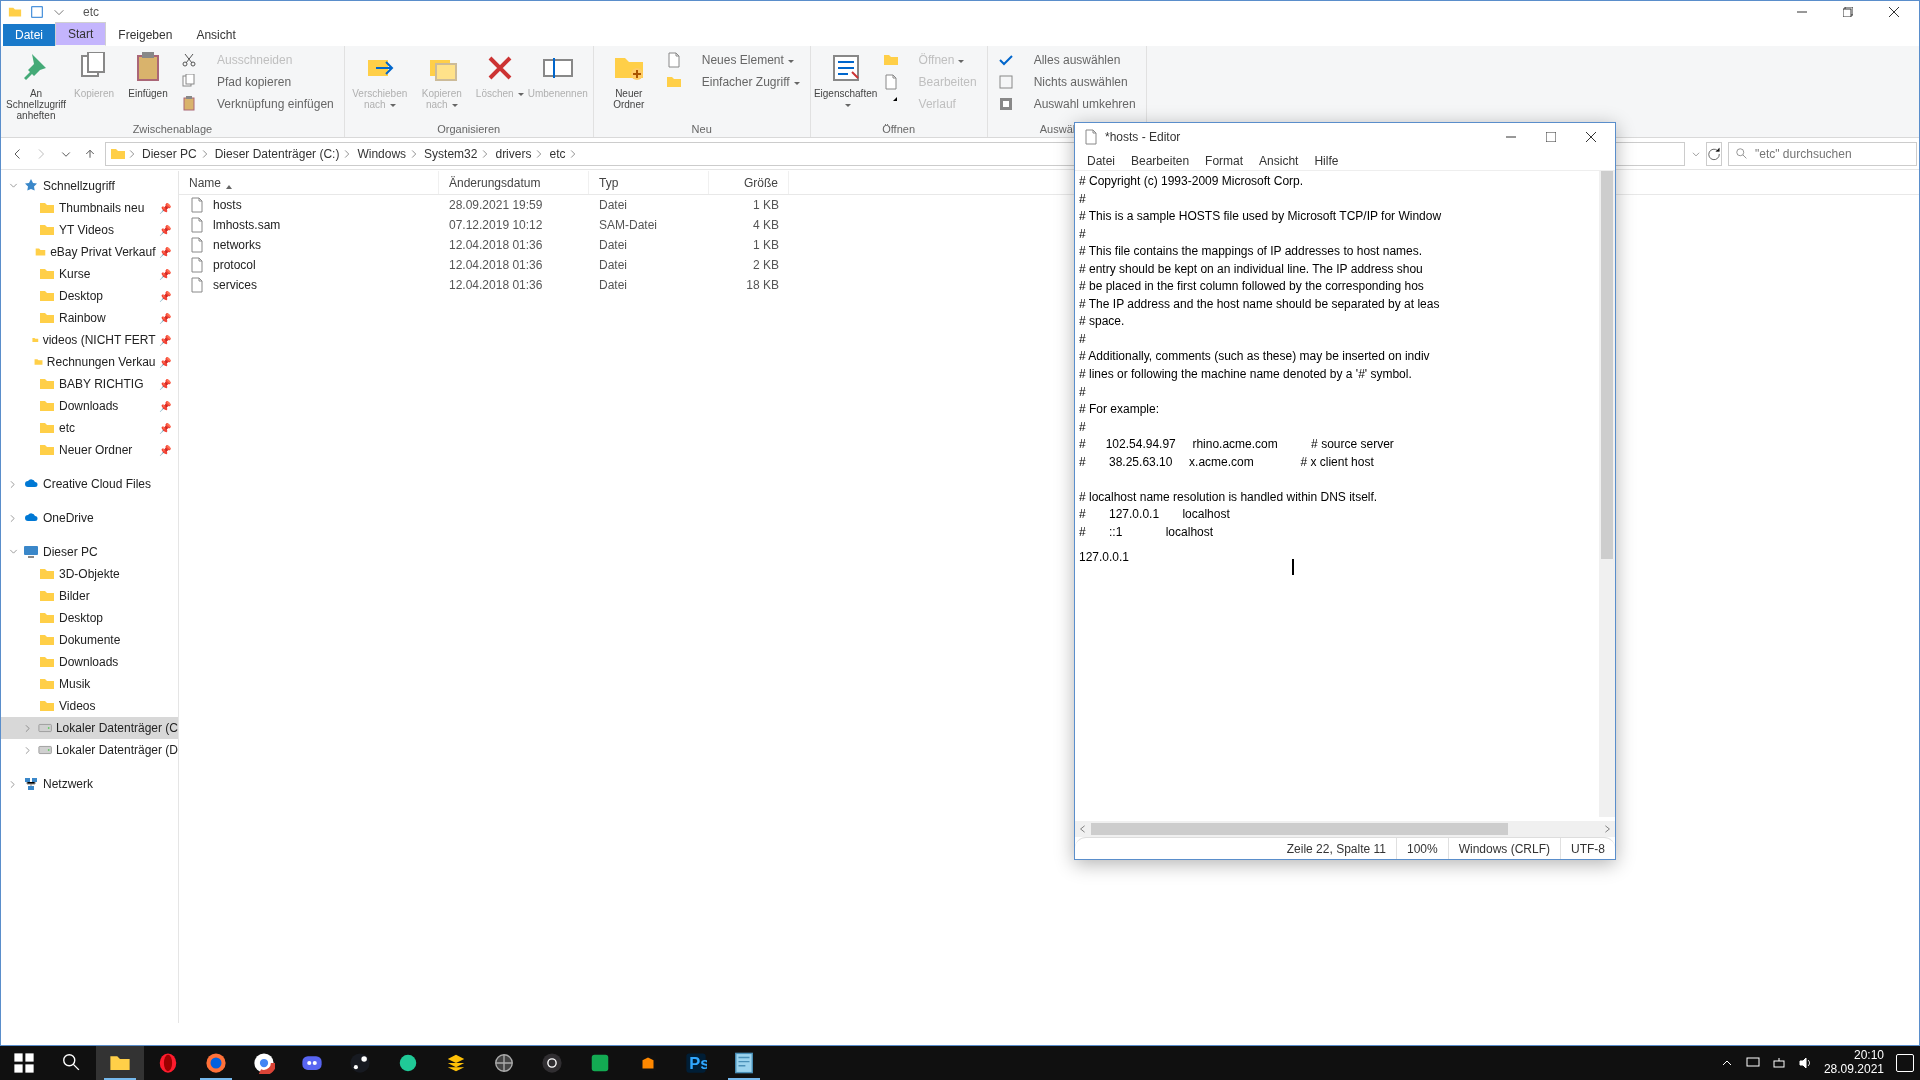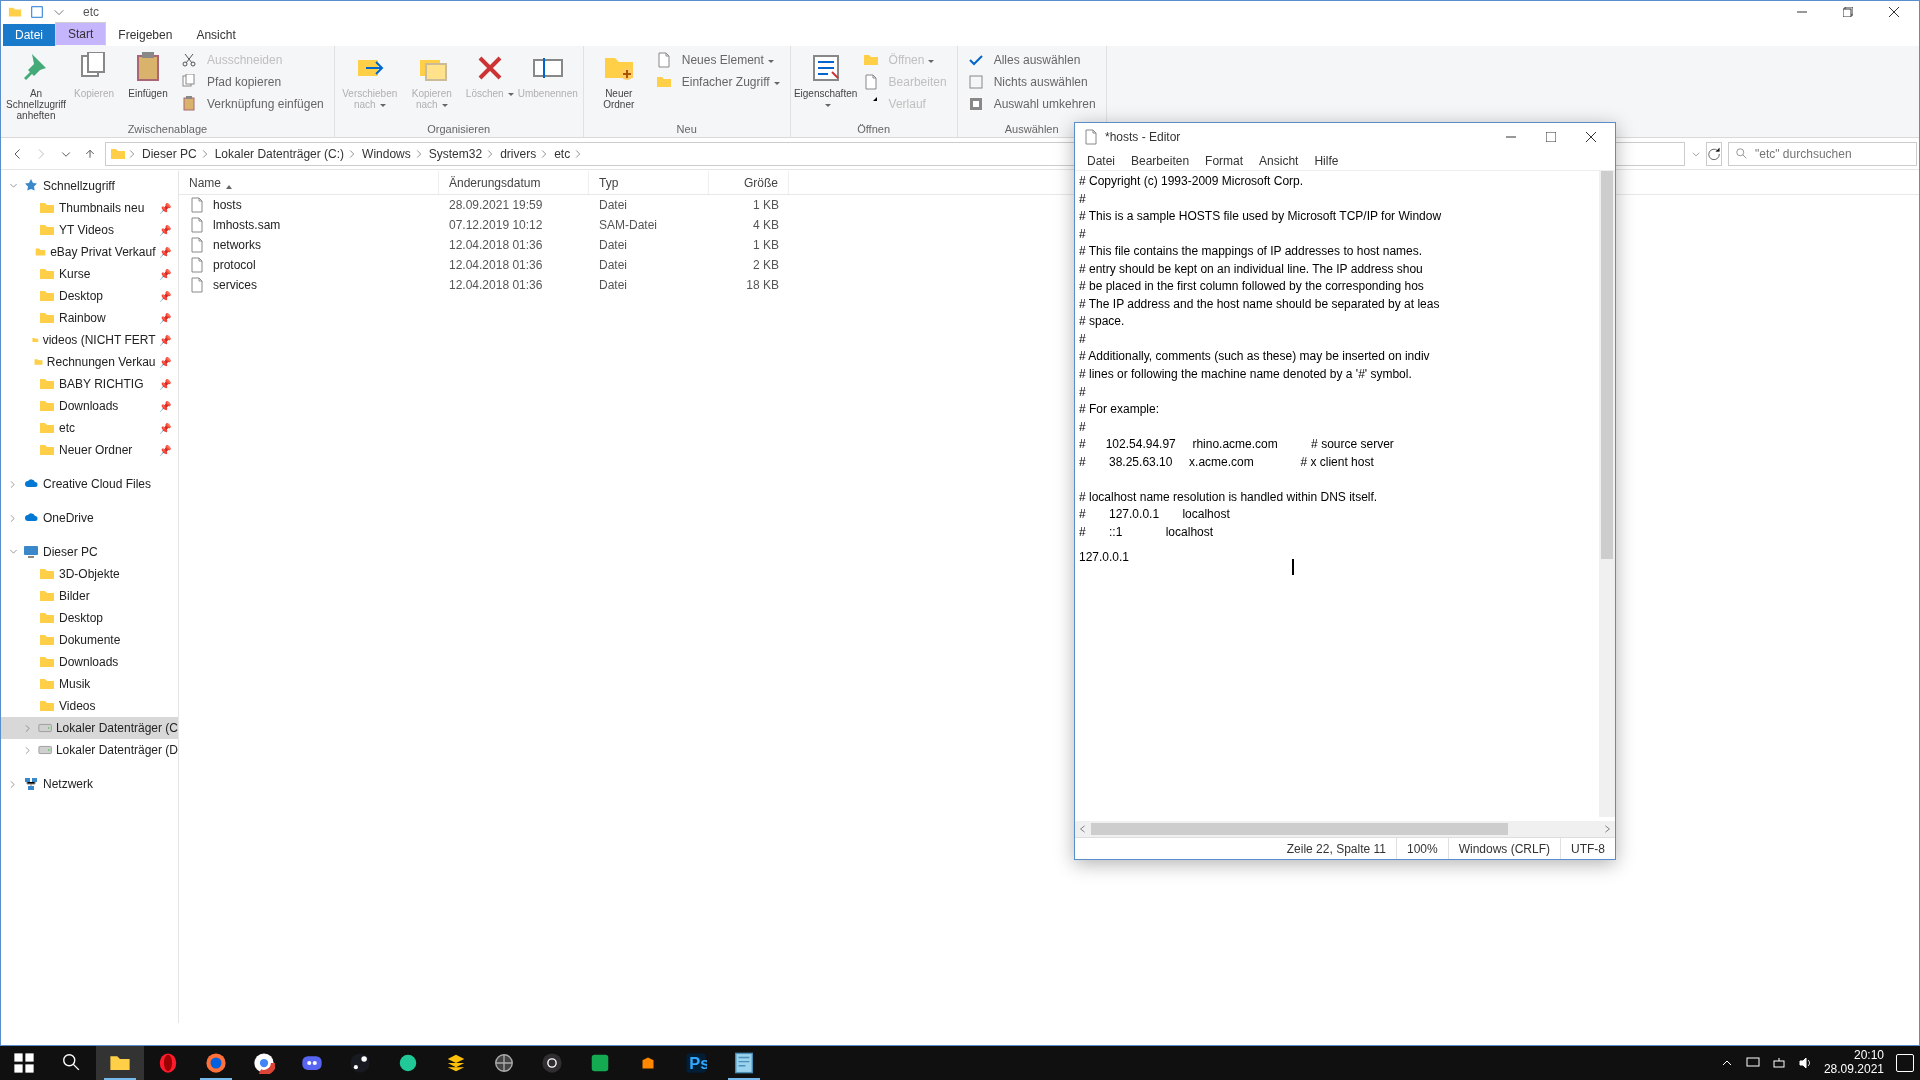--- a/index.html
+++ b/index.html
@@ -28,21 +28,21 @@
 .ribbon { height:92px; background:#f5f6f7; border-bottom:1px solid #d9d9d9; display:flex; }
 .rgroup { border-right:1px solid #e1e1e1; padding:2px 6px 0 6px; display:flex; flex-direction:column; }
 .rgroup .rbody { flex:1; display:flex; align-items:flex-start; gap:4px; }
 .rgroup .rlabel { text-align:center; color:#666; font-size:11px; padding:2px 0; }
 .big-btn { width:58px; display:flex; flex-direction:column; align-items:center; gap:4px; padding-top:4px; color:#444; }
 .big-btn.narrow { width:50px; }
 .big-btn.disabled { color:#b0b0b0; }
 .big-btn .bicon { width:32px; height:32px; }
 .big-btn .blab { text-align:center; line-height:1.1; font-size:10px; }
 .vstack { display:flex; flex-direction:column; gap:2px; padding-top:2px; }
-.small-btn { display:flex; align-items:center; gap:10px; padding:2px 4px; color:#666; font-size:11px; white-space:nowrap; }
+.small-btn { display:flex; align-items:center; gap:20px; padding:2px 4px; color:#666; font-size:11px; white-space:nowrap; }
 .small-btn.disabled { color:#bfbfbf; }
 .si { width:16px; height:16px; display:inline-flex; align-items:center; justify-content:center; }
 .dd-arrow::after { content:""; display:inline-block; border:3px solid transparent; border-top-color:#666; margin-left:4px; position:relative; top:2px; }
 
 
 .navrow { height:32px; display:flex; align-items:center; gap:6px; padding:0 8px; background:#fff; border-bottom:1px solid #e5e5e5; }
 .nav-arrows { display:flex; gap:6px; align-items:center; }
 .nav-arrow { width:18px; height:18px; display:flex; align-items:center; justify-content:center; }
 .nav-arrow svg { stroke:#555; fill:none; stroke-width:1.3; width:12px; height:12px; }
 .nav-arrow.disabled svg { stroke:#bbb; }
@@ -98,21 +98,21 @@
 .np-menu { height:20px; display:flex; gap:4px; padding:0 6px; border-bottom:1px solid #eee; align-items:center; }
 .np-menu span { padding:2px 6px; color:#333; }
 .np-text { flex:1; font-family:Consolas,"Courier New",monospace; font-size:13px; line-height:1.35; white-space:pre; overflow:hidden; padding:2px 4px; position:relative; }
 .np-text .cursor { display:inline-block; width:2px; height:16px; background:#000; vertical-align:middle; margin-left:160px; margin-top:18px; }
 .np-scroll-v { position:absolute; right:0; top:48px; bottom:42px; width:16px; background:#f0f0f0; }
 .np-scroll-v .thumb { position:absolute; left:2px; right:2px; top:0; height:60%; background:#cdcdcd; }
 .np-scroll-h { height:16px; background:#f0f0f0; display:flex; align-items:center; }
 .np-scroll-h .arrow { width:16px; height:16px; display:flex; align-items:center; justify-content:center; }
 .np-scroll-h .track { flex:1; position:relative; height:100%; }
 .np-scroll-h .thumb { position:absolute; top:2px; bottom:2px; left:0; width:82%; background:#cdcdcd; }
-.np-status { height:22px; border-top:1px solid #ddd; display:flex; align-items:center; font-size:11px; color:#333; }
+.np-status { height:22px; border-top:1px solid #ddd; display:flex; align-items:center; font-size:11px; color:#333;border-radius:11px; }
 .np-status div { padding:0 10px; border-left:1px solid #e0e0e0; height:100%; display:flex; align-items:center; }
 .np-status div:first-child { border:none; flex:1; justify-content:flex-end; }
 
 
 #taskbar { position:absolute; left:0; bottom:0; width:1920px; height:34px; background:#101010; display:flex; align-items:center; }
 .tb-btn { width:48px; height:34px; display:flex; align-items:center; justify-content:center; position:relative; }
 .tb-btn.running::after { content:""; position:absolute; bottom:0; left:8px; right:8px; height:2px; background:#76b9ed; }
 .tb-btn.active { background:#333; }
 .tb-btn svg, .tb-btn .tbico { width:22px; height:22px; }
 #taskbar .tray { margin-left:auto; display:flex; align-items:center; gap:12px; padding:0 6px; color:#fff; font-size:11px; }
@@ -496,21 +496,21 @@
       <svg viewBox="0 0 16 16" width="16" height="16">
           <use href="#i-folder"></use>
         </svg>
       <svg viewBox="0 0 14 14" width="10">
           <use href="#i-chev"></use>
         </svg>
     <span class="crumb">Dieser PC</span>
         <svg viewBox="0 0 14 14" width="10">
           <use href="#i-chev"></use>
         </svg>
-        <span class="crumb">Lokaler Datenträger (C:)</span>
+        <span class="crumb">Dieser Datenträger (C:)</span>
         <svg viewBox="0 0 14 14" width="10">
           <use href="#i-chev"></use>
         </svg>
         <span class="crumb">Windows</span>
         <svg viewBox="0 0 14 14" width="10">
           <use href="#i-chev"></use>
         </svg>
         <span class="crumb">System32</span>
         <svg viewBox="0 0 14 14" width="10">
           <use href="#i-chev"></use>

